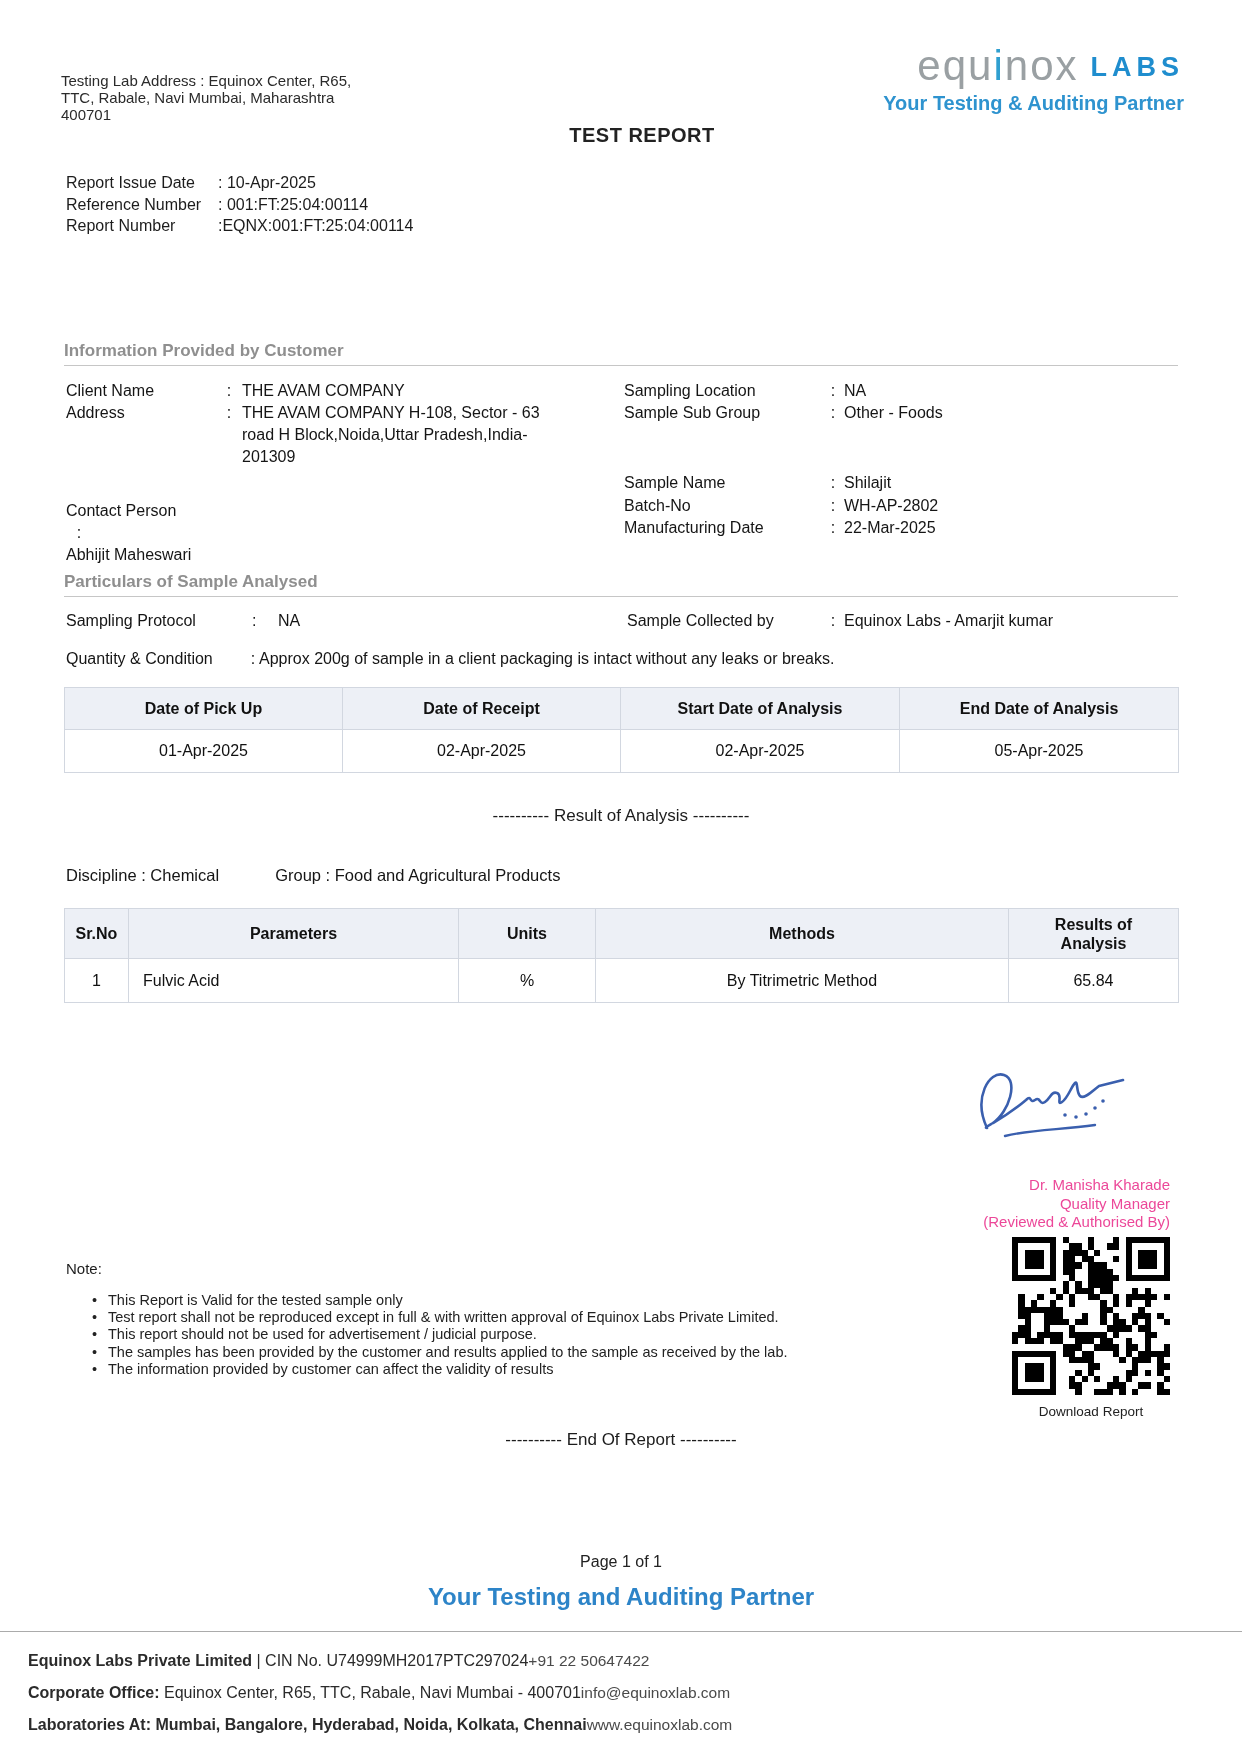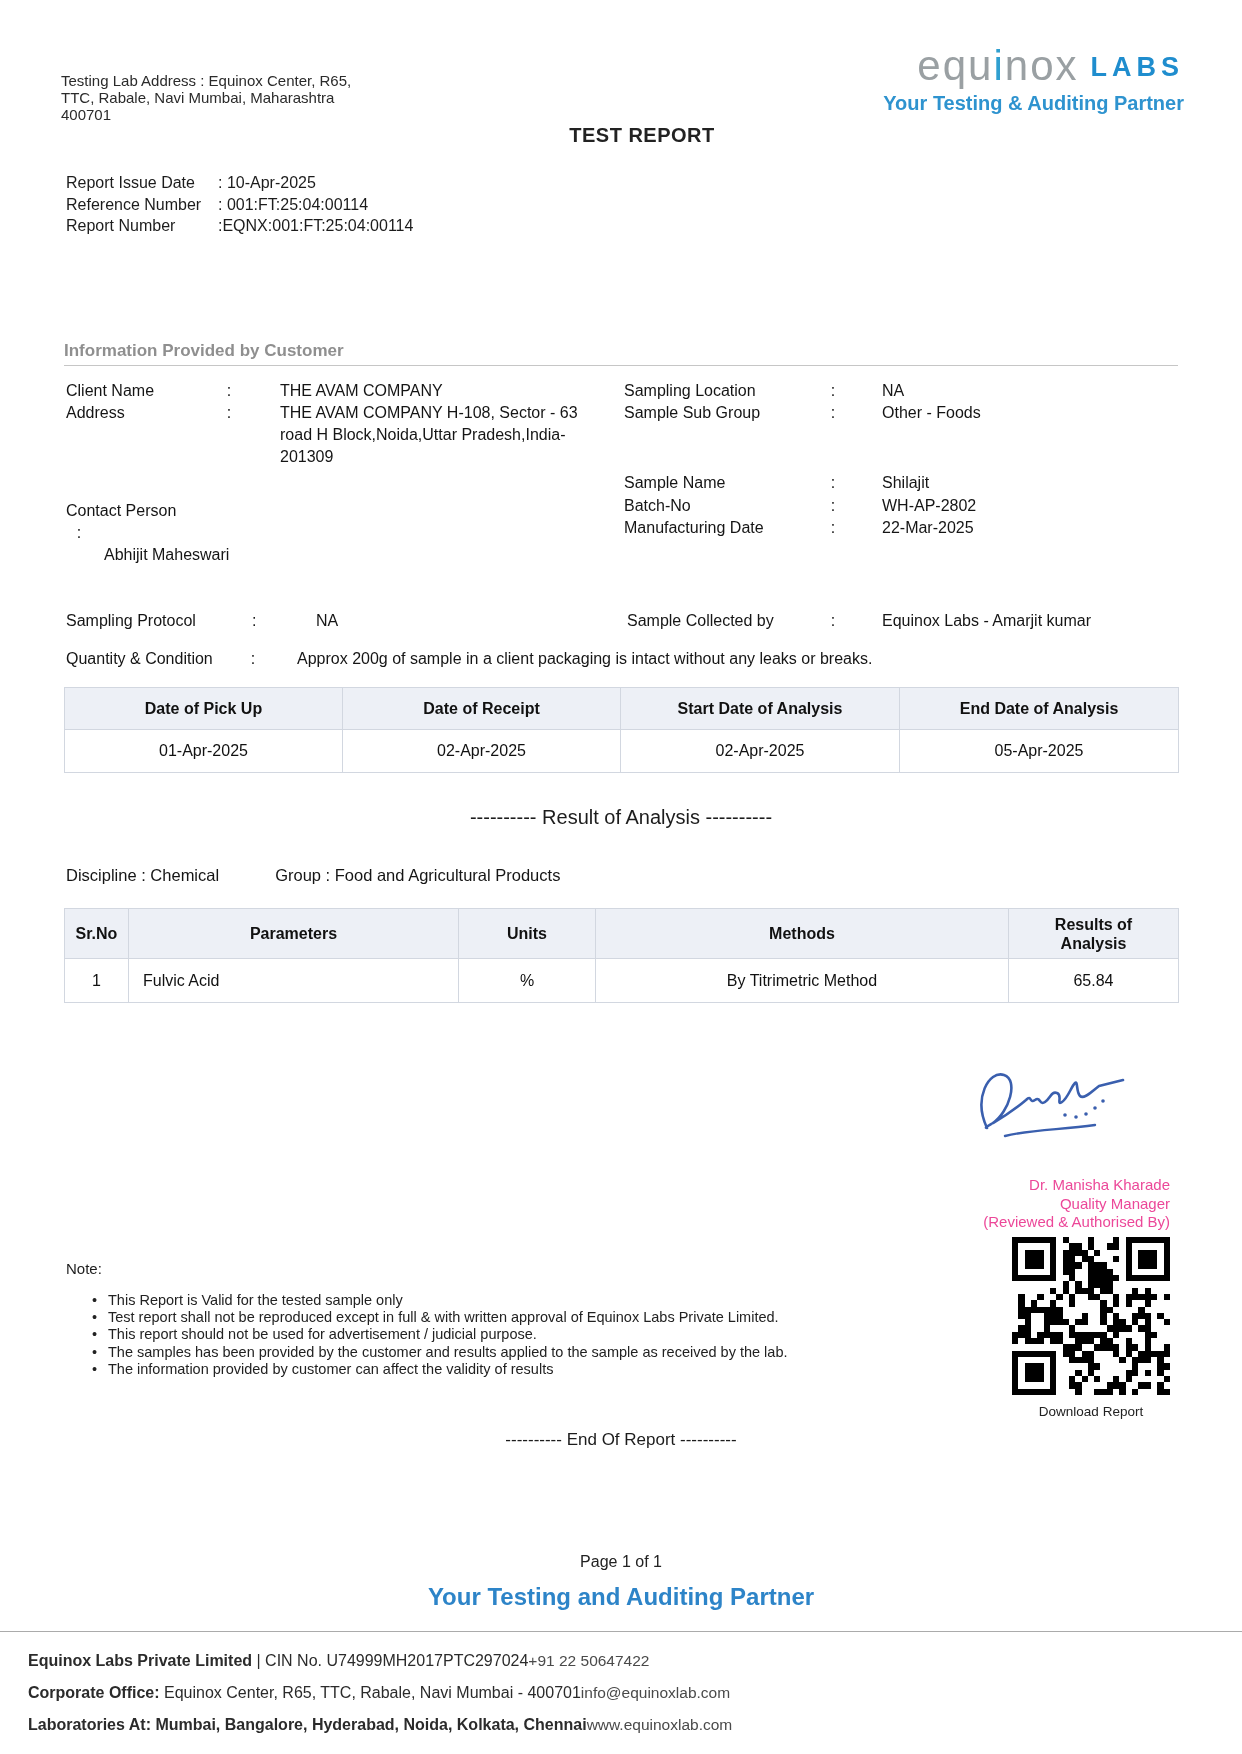--- a/index.html
+++ b/index.html
@@ -23,37 +23,37 @@
   .meta-row { display:flex; }
   .meta-row .lbl { width:152px; }
 
   
   .sec-heading { left:64px; width:1114px; font-size:17px; font-weight:700; color:#8f8f8f; padding-bottom:4px; border-bottom:1px solid #c6c6c6; }
 
   
   .kv { display:flex; font-size:16px; line-height:22px; color:#151515; }
   .kv .lbl { flex:none; }
   .kv .colon { flex:none; text-align:center; }
-  .kv .val { flex:none;margin-left:38px; }
+  .kv .val { flex:none; }
   .kv-left .lbl { width:150px; } .kv-left .colon { width:26px; } .kv-left .val { width:312px; }
   .kv-right .lbl { width:198px; } .kv-right .colon { width:22px; }
 
   
   table { border-collapse:collapse; table-layout:fixed; font-size:16px; color:#111; }
   th, td { border:1px solid #d2d7e0; text-align:center; vertical-align:middle; }
   th { background:#edf0f6; font-weight:700; }
   .dates-table { left:64px; top:687px; width:1114px; }
   .dates-table th { height:42px; }
   .dates-table td { height:43px; }
   .results-table { left:64px; top:908px; width:1114px; }
   .results-table th { height:50px; line-height:19px; }
   .results-table td { height:44px; }
   .results-table td.param { text-align:left; padding-left:14px; }
 
-  .divider-line { left:0; top:806px; width:1242px; text-align:center; font-size:20px; color:#1c1c1c; }
+  .divider-line { left:0; top:806px; width:1242px; text-align:center; font-size:17px; color:#1c1c1c; }
   .discipline-row { left:66px; top:866px; font-size:16.5px; color:#151515; }
   .discipline-row span.grp { margin-left:56px; }
 
   
   .signoff-names { right:72px; top:1176px; text-align:right; font-size:15px; line-height:18.5px; color:#ec4899; }
   .qr { left:1012px; top:1237px; width:158px; height:158px; }
   .qr-caption { left:1012px; top:1404px; width:158px; text-align:center; font-size:13.5px; color:#222; }
 
   
   .note-label { left:66px; top:1260px; font-size:15px; color:#1c1c1c; }
@@ -143,20 +143,21 @@
     <span class="lbl">Batch-No</span>
     <span class="colon">:</span>
     <span class="val">WH-AP-2802</span>
   </div>
   <div class="abs kv kv-right" style="left:624px; top:517px;">
     <span class="lbl">Manufacturing Date</span>
     <span class="colon">:</span>
     <span class="val">22-Mar-2025</span>
   </div>
 
+  <div class="abs sec-heading" style="top:572px;">Particulars of Sample Analysed</div>
 
   <div class="abs kv" style="left:66px; top:610px;">
     <span class="lbl" style="width:186px;">Sampling Protocol</span>
     <span class="colon" style="width:26px; text-align:left;">:</span>
     <span class="val">NA</span>
   </div>
   <div class="abs kv" style="left:627px; top:610px;">
     <span class="lbl" style="width:195px;">Sample Collected by</span>
     <span class="colon" style="width:22px;">:</span>
     <span class="val">Equinox Labs - Amarjit kumar</span>

